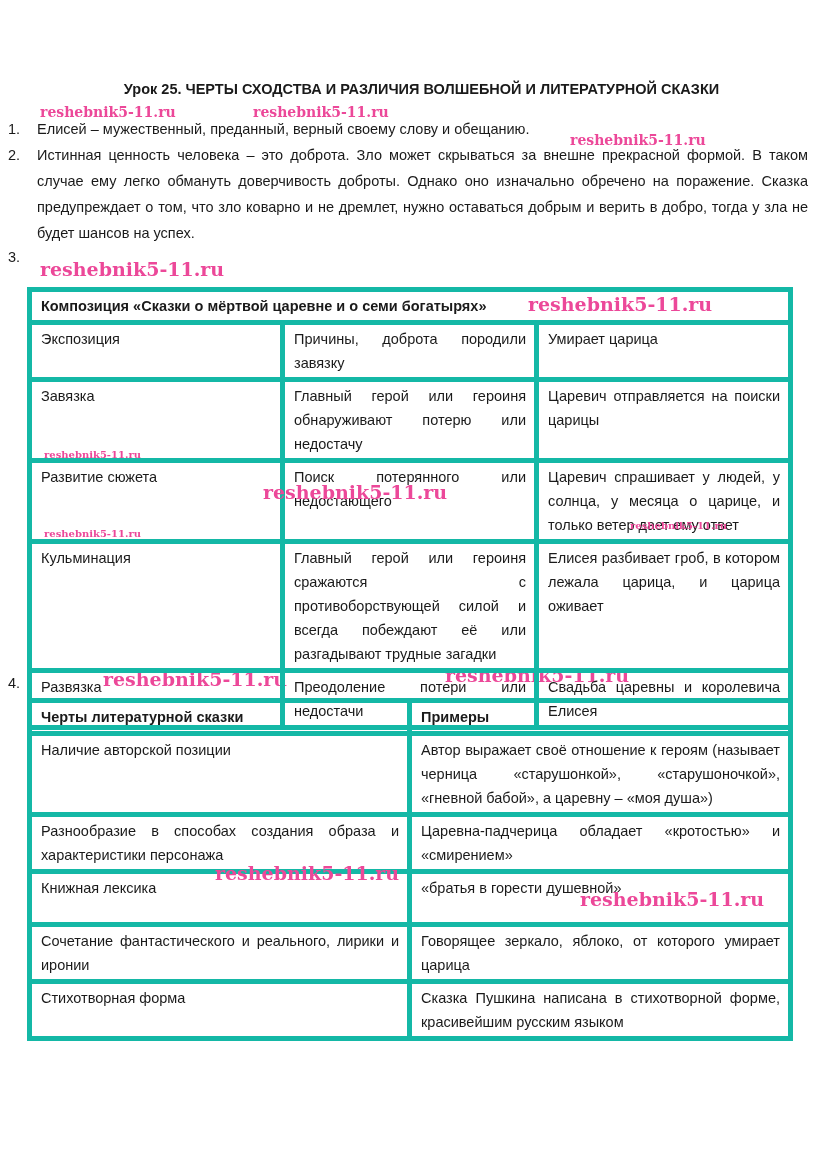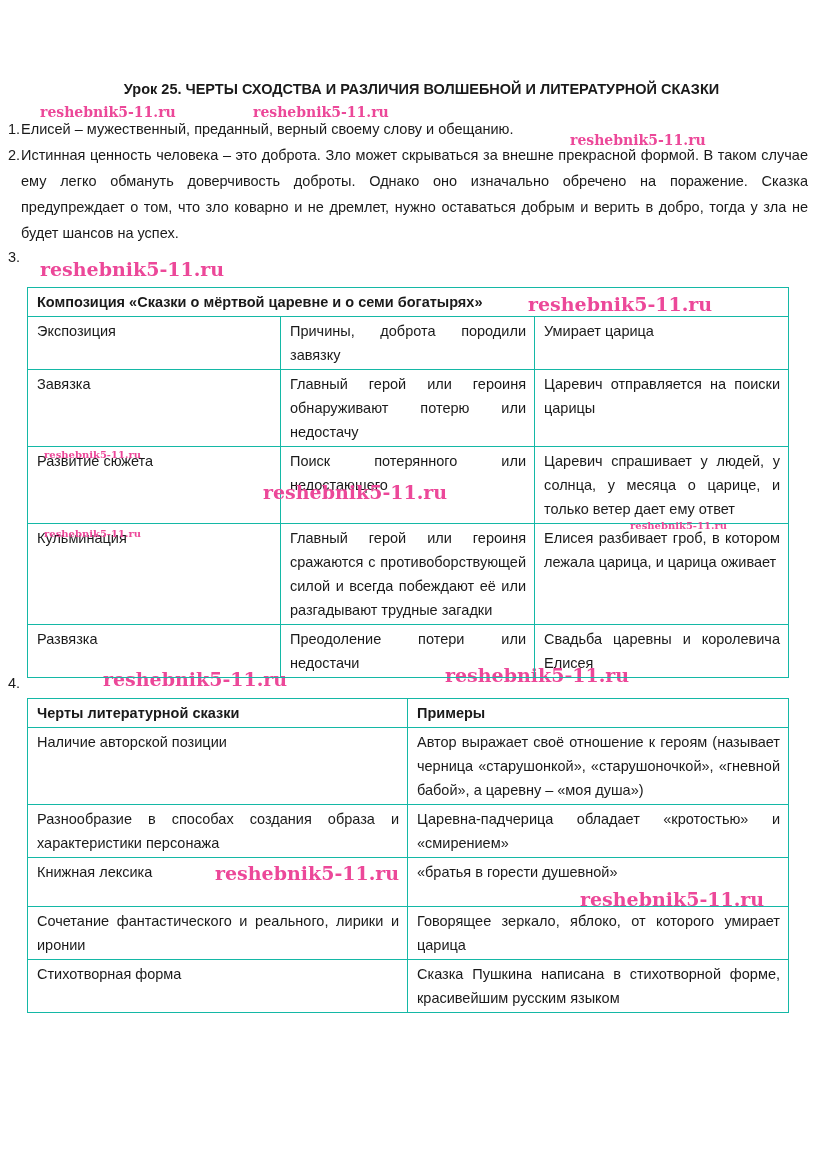--- a/index.html
+++ b/index.html
@@ -16,27 +16,27 @@
     position: absolute; font-family: "DejaVu Serif", serif; font-weight: bold;
     color: #ec4899; white-space: nowrap;
   }
   .wm.big { font-size: 19px; }
   .wm.mid { font-size: 14px; }
   .wm.sm { font-size: 10px; }
   .item {
     position: absolute; left: 8px; width: 800px; font-size: 14.5px; line-height: 26px;
   }
   .item .num { position: absolute; left: 0; top: 0; }
-  .item .txt { position: absolute; left: 13px; right: 0; top: 0; text-align: justify; }
+  .item .txt { position: absolute; left: 29px; right: 0; top: 0; text-align: justify; }
   table.t {
     position: absolute; left: 27px; width: 761px; border-collapse: collapse;
     font-size: 14.5px; table-layout: fixed;
   }
   table.t td {
-    border: 1px solid #14b8a6; vertical-align: top; padding: 2px 8px 2px 9px;
+    border: 5px solid #14b8a6; vertical-align: top; padding: 2px 8px 2px 9px;
     line-height: 24px; text-align: justify;
   }
   table.t td.hd { font-weight: bold; }
   .t3 { top: 287px; }
   .t4 { top: 698px; }
 </style>
 </head>
 <body>
 
 <div class="title">Урок 25. ЧЕРТЫ СХОДСТВА И РАЗЛИЧИЯ ВОЛШЕБНОЙ И ЛИТЕРАТУРНОЙ СКАЗКИ</div>

